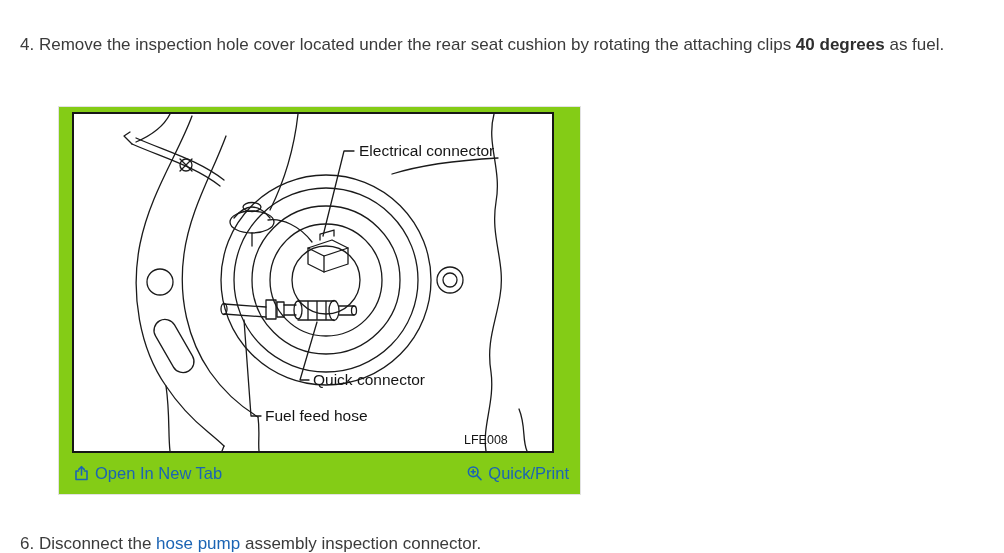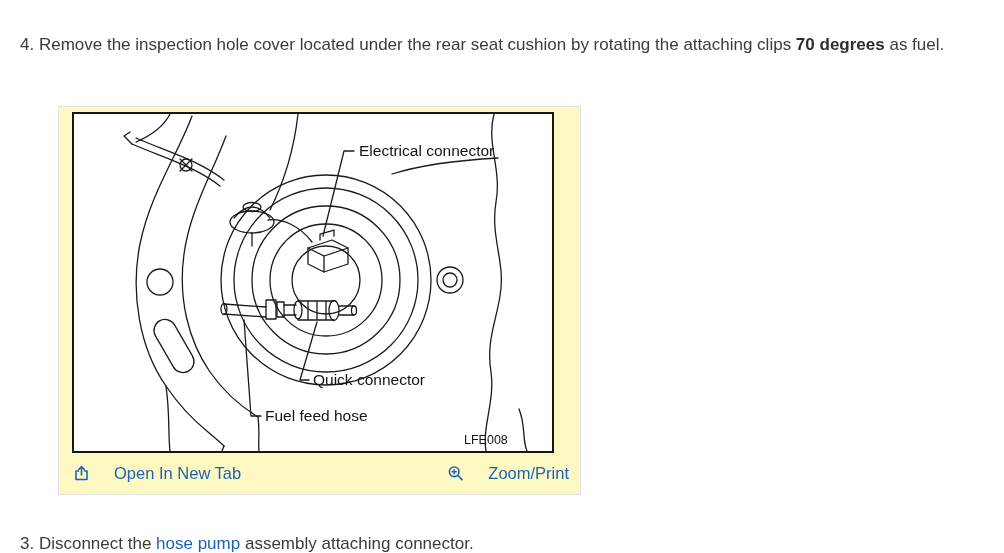--- a/index.html
+++ b/index.html
@@ -12,44 +12,44 @@
     position:absolute; white-space:nowrap; font-size:17px; line-height:22px;
     color:var(--color-text,#3b3b3b);
   }
   .step b { font-weight:bold; color:#2e2e2e; }
   .step5 { left:20px; top:17px; }
   .step6 { left:20px; top:516px; }
   .inline-link { color:var(--color-link,#1b64b4); text-decoration:none; cursor:pointer; }
 
   .figure-card {
     position:absolute; left:18px; top:90px; width:523px; height:389px;
-    background:#fef9c3; border:1px solid #e2e2e2; box-sizing:border-box;
+    background:#84cc16; border:1px solid #e2e2e2; box-sizing:border-box;
   }
   .drawing-box {
     position:absolute; left:13px; top:5px; width:482px; height:341px;
     background:#ffffff; border:2px solid #161616; box-sizing:border-box;
   }
   .drawing { display:block; width:100%; height:100%; }
   .drawing text { font-family:"Liberation Sans", sans-serif; fill:#141414; }
   .figure-actions {
     position:absolute; left:14px; right:11px; bottom:9px; height:24px;
     display:flex; justify-content:space-between; align-items:center;
   }
   .action-link {
-    display:inline-flex; align-items:center; gap:24px;
+    display:inline-flex; align-items:center; gap:5px;
     color:var(--color-link,#1b64b4); font-size:16.5px; text-decoration:none; cursor:pointer;
   }
   .action-link svg { flex:0 0 auto; }
 </style>
 </head>
 <body>
 
 <div>
 
-  <p class="step step5"><span>4. Remove the inspection hole cover located under the rear seat cushion by rotating the attaching clips </span><b>70 degrees</b><span> as fuel.</span></p>
+  <p class="step step5"><span>4. Remove the inspection hole cover located under the rear seat cushion by rotating the attaching clips </span><b>40 degrees</b><span> as fuel.</span></p>
 
   <figure class="figure-card">
 
     <div class="drawing-box">
       <svg class="drawing" viewBox="0 0 478 337" xmlns="http://www.w3.org/2000/svg">
         <g stroke="#1a1a1a" stroke-width="1.3" fill="none" stroke-linecap="round" stroke-linejoin="round">
 
           <circle cx="252" cy="166" r="105"></circle>
           <circle cx="252" cy="166" r="92"></circle>
           <circle cx="252" cy="166" r="74"></circle>
@@ -126,21 +126,21 @@
         <span>Open In New Tab</span>
       </a>
       <a class="action-link">
         <svg width="17" height="17" viewBox="0 0 17 17" xmlns="http://www.w3.org/2000/svg">
           <g stroke="currentColor" stroke-width="1.6" fill="none" stroke-linecap="round">
             <circle cx="7.2" cy="6.8" r="4.8"></circle>
             <path d="M10.8,10.4 L15,14.6"></path>
             <path d="M7.2,4.8 V8.8 M5.2,6.8 H9.2"></path>
           </g>
         </svg>
-        <span>Zoom/Print</span>
+        <span>Quick/Print</span>
       </a>
     </div>
 
   </figure>
 
-  <p class="step step6"><span>3. Disconnect the </span><a class="inline-link">hose pump</a><span> assembly attaching connector.</span></p>
+  <p class="step step6"><span>6. Disconnect the </span><a class="inline-link">hose pump</a><span> assembly inspection connector.</span></p>
 
 </div>
 
 </body></html>

